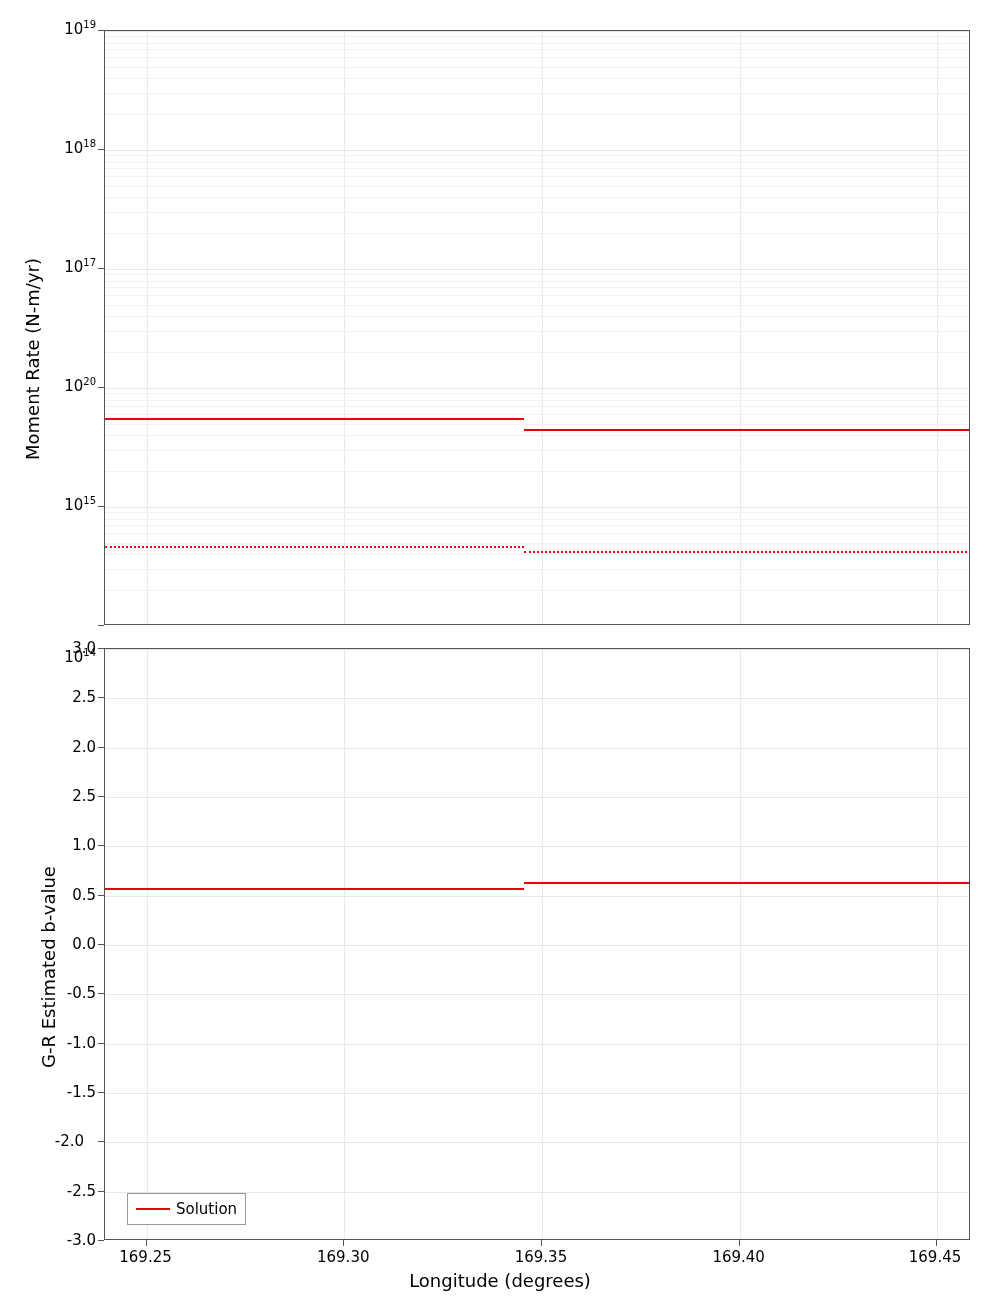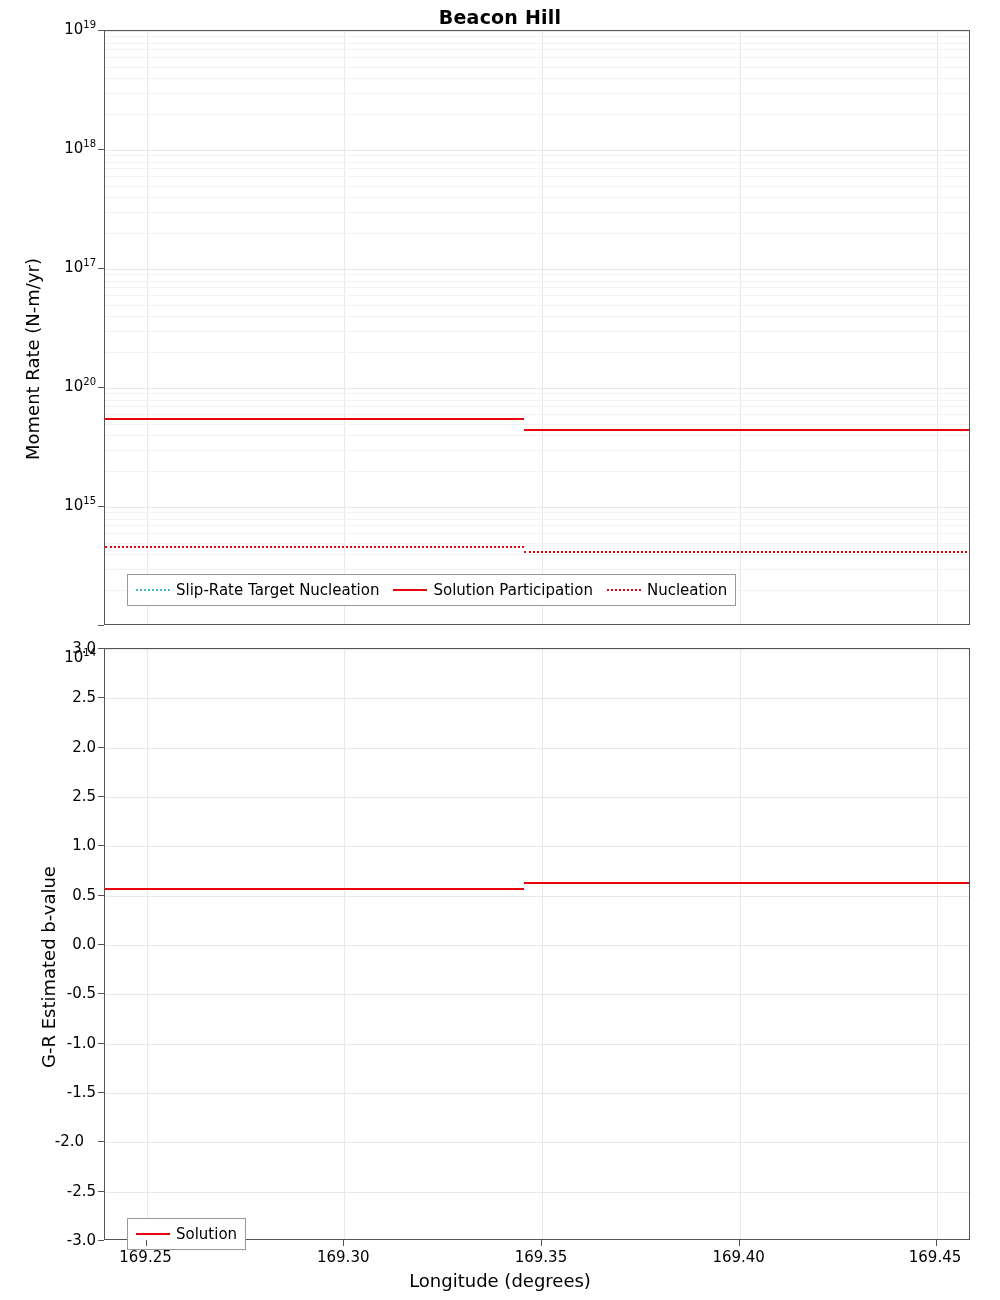--- a/index.html
+++ b/index.html
@@ -125,21 +125,20 @@
   .legend-swatch.dotted {
     border-top-style: dotted;
     border-top-width: 2.6px;
   }
 </style>
 </head>
 <body>
 
 <div id="root">
 
-  <div class="chart-title">Beacon Hill</div>
 
   <div class="plot-frame" id="panel-top" style="left:104px; top:30px; width:866px; height:595px;">
       <div class="grid-line v" style="left: 41.5px;"></div>
       <div class="grid-line v" style="left: 239.2px;"></div>
       <div class="grid-line v" style="left: 437px;"></div>
       <div class="grid-line v" style="left: 634.7px;"></div>
       <div class="grid-line v" style="left: 832.4px;"></div>
       <div class="grid-line h minor" style="top: 559.2px;"></div>
       <div class="grid-line h minor" style="top: 538.2px;"></div>
       <div class="grid-line h minor" style="top: 523.4px;"></div>
@@ -203,34 +202,20 @@
       <div class="ytick-label" style="width: 70px; left: 26px; top: 260px;">10<sup>17</sup></div>
       <div class="tick-mark" style="left: 98px; top: 268px; width: 6px; height: 1px;"></div>
       <div class="ytick-label" style="width: 70px; left: 26px; top: 141px;">10<sup>18</sup></div>
       <div class="tick-mark" style="left: 98px; top: 149px; width: 6px; height: 1px;"></div>
       <div class="ytick-label" style="width: 70px; left: 26px; top: 22px;">10<sup>19</sup></div>
       <div class="tick-mark" style="left: 98px; top: 30px; width: 6px; height: 1px;"></div>
     </div>
 
   <div class="axis-label rot" style="left:22px; top:460px;">Moment Rate (N-m/yr)</div>
 
-  <div class="legend" id="legend-top" style="left:127px; top:574px; height:32px;">
-      <div class="legend-item">
-        <span class="legend-swatch dotted" style="border-top-color: rgb(63, 185, 212);"></span>
-        <span>Slip-Rate Target Nucleation</span>
-      </div>
-      <div class="legend-item">
-        <span class="legend-swatch" style="border-top-color: rgb(232, 0, 11);"></span>
-        <span>Solution Participation</span>
-      </div>
-      <div class="legend-item">
-        <span class="legend-swatch dotted" style="border-top-color: rgb(232, 0, 11);"></span>
-        <span>Nucleation</span>
-      </div>
-    </div>
 
   <div class="plot-frame" id="panel-bottom" style="left:104px; top:648px; width:866px; height:592px;">
       <div class="grid-line v" style="left: 41.5px;"></div>
       <div class="grid-line v" style="left: 239.2px;"></div>
       <div class="grid-line v" style="left: 437px;"></div>
       <div class="grid-line v" style="left: 634.7px;"></div>
       <div class="grid-line v" style="left: 832.4px;"></div>
       <div class="grid-line h" style="top: 542.7px;"></div>
       <div class="grid-line h" style="top: 493.3px;"></div>
       <div class="grid-line h" style="top: 444px;"></div>
@@ -271,21 +256,21 @@
       <div class="ytick-label" style="width: 70px; left: 26px; top: 739.667px;">2.0</div>
       <div class="tick-mark" style="left: 98px; top: 746.667px; width: 6px; height: 1px;"></div>
       <div class="ytick-label" style="width: 70px; left: 26px; top: 690.333px;">2.5</div>
       <div class="tick-mark" style="left: 98px; top: 697.333px; width: 6px; height: 1px;"></div>
       <div class="ytick-label" style="width: 70px; left: 26px; top: 641px;">3.0</div>
       <div class="tick-mark" style="left: 98px; top: 648px; width: 6px; height: 1px;"></div>
     </div>
 
   <div class="axis-label rot" style="left:38px; top:1068px;">G-R Estimated b-value</div>
 
-  <div class="legend" id="legend-bottom" style="left:127px; top:1218px; height:32px;">
+  <div class="legend" id="legend-bottom" style="left:127px; top:1193px; height:32px;">
       <div class="legend-item">
         <span class="legend-swatch" style="border-top-color: rgb(232, 0, 11);"></span>
         <span>Solution</span>
       </div>
     </div>
 
   <div id="xticks">
       <div class="xtick-label" style="width: 120px; left: 85.5205px; top: 1250px;">169.25</div>
       <div class="tick-mark" style="left: 145.521px; top: 1240px; width: 1px; height: 6px;"></div>
       <div class="xtick-label" style="width: 120px; left: 283.237px; top: 1250px;">169.30</div>

